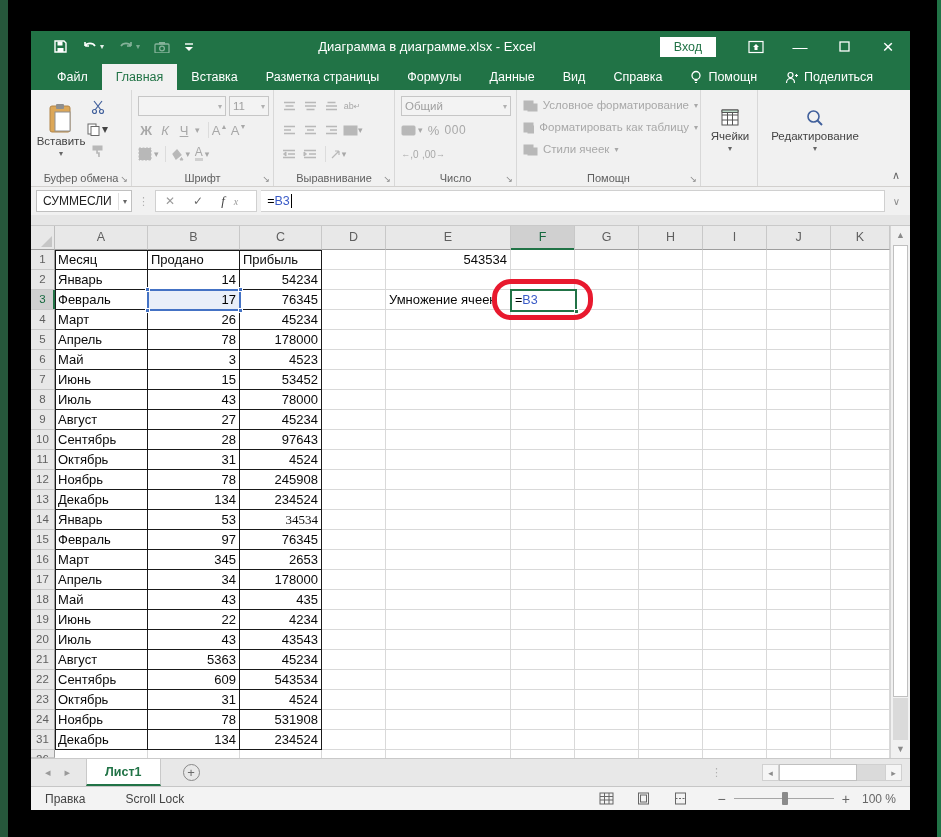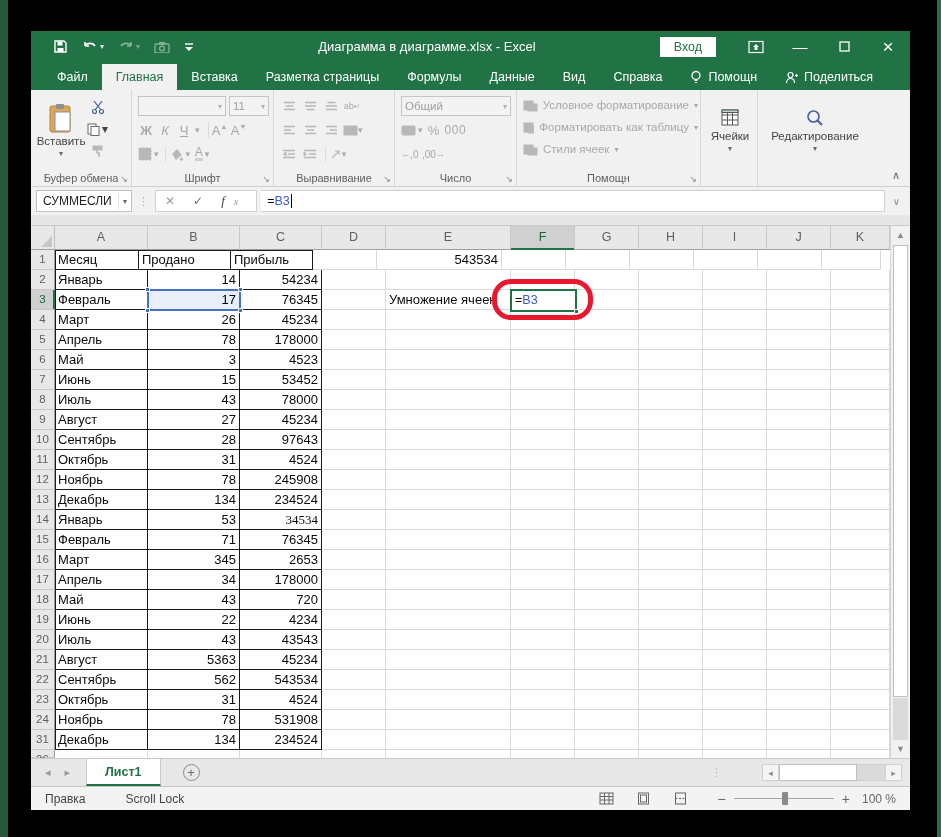--- a/index.html
+++ b/index.html
@@ -515,21 +515,21 @@
           <div class="col-h" style="width: 64px;">G</div>
           <div class="col-h" style="width: 64px;">H</div>
           <div class="col-h" style="width: 64px;">I</div>
           <div class="col-h" style="width: 64px;">J</div>
           <div class="col-h" style="width: 59px;">K</div>
         </div>
       <div id="grid-body">
 
         <div class="grid-row">
             <div class="row-h">1</div>
-            <div class="cell tbl tl tt" style="width: 84px;">Месяц</div>
+            <div class="cell tbl tl tt" style="width: 93px;">Месяц</div>
             <div class="cell tbl tt" style="width: 92px;">Продано</div>
             <div class="cell tbl tt" style="width: 82px;">Прибыль</div>
             <div class="cell" style="width: 64px;"></div>
             <div class="cell num" style="width: 125px;">543534</div>
             <div class="cell" style="width: 64px;"></div>
             <div class="cell" style="width: 64px;"></div>
             <div class="cell" style="width: 64px;"></div>
             <div class="cell" style="width: 64px;"></div>
             <div class="cell" style="width: 64px;"></div>
             <div class="cell" style="width: 59px;"></div>
@@ -712,21 +712,21 @@
             <div class="cell" style="width: 64px;"></div>
             <div class="cell" style="width: 64px;"></div>
             <div class="cell" style="width: 64px;"></div>
             <div class="cell" style="width: 64px;"></div>
             <div class="cell" style="width: 64px;"></div>
             <div class="cell" style="width: 59px;"></div>
           </div>
           <div class="grid-row">
             <div class="row-h">15</div>
             <div class="cell tbl tl" style="width: 93px;">Февраль</div>
-            <div class="cell num tbl" style="width: 92px;">71</div>
+            <div class="cell num tbl" style="width: 92px;">97</div>
             <div class="cell num tbl" style="width: 82px;">76345</div>
             <div class="cell" style="width: 64px;"></div>
             <div class="cell" style="width: 125px;"></div>
             <div class="cell" style="width: 64px;"></div>
             <div class="cell" style="width: 64px;"></div>
             <div class="cell" style="width: 64px;"></div>
             <div class="cell" style="width: 64px;"></div>
             <div class="cell" style="width: 64px;"></div>
             <div class="cell" style="width: 59px;"></div>
           </div>
@@ -755,21 +755,21 @@
             <div class="cell" style="width: 64px;"></div>
             <div class="cell" style="width: 64px;"></div>
             <div class="cell" style="width: 64px;"></div>
             <div class="cell" style="width: 64px;"></div>
             <div class="cell" style="width: 59px;"></div>
           </div>
           <div class="grid-row">
             <div class="row-h">18</div>
             <div class="cell tbl tl" style="width: 93px;">Май</div>
             <div class="cell num tbl" style="width: 92px;">43</div>
-            <div class="cell num tbl" style="width: 82px;">720</div>
+            <div class="cell num tbl" style="width: 82px;">435</div>
             <div class="cell" style="width: 64px;"></div>
             <div class="cell" style="width: 125px;"></div>
             <div class="cell" style="width: 64px;"></div>
             <div class="cell" style="width: 64px;"></div>
             <div class="cell" style="width: 64px;"></div>
             <div class="cell" style="width: 64px;"></div>
             <div class="cell" style="width: 64px;"></div>
             <div class="cell" style="width: 59px;"></div>
           </div>
           <div class="grid-row">
@@ -810,21 +810,21 @@
             <div class="cell" style="width: 64px;"></div>
             <div class="cell" style="width: 64px;"></div>
             <div class="cell" style="width: 64px;"></div>
             <div class="cell" style="width: 64px;"></div>
             <div class="cell" style="width: 64px;"></div>
             <div class="cell" style="width: 59px;"></div>
           </div>
           <div class="grid-row">
             <div class="row-h">22</div>
             <div class="cell tbl tl" style="width: 93px;">Сентябрь</div>
-            <div class="cell num tbl" style="width: 92px;">562</div>
+            <div class="cell num tbl" style="width: 92px;">609</div>
             <div class="cell num tbl" style="width: 82px;">543534</div>
             <div class="cell" style="width: 64px;"></div>
             <div class="cell" style="width: 125px;"></div>
             <div class="cell" style="width: 64px;"></div>
             <div class="cell" style="width: 64px;"></div>
             <div class="cell" style="width: 64px;"></div>
             <div class="cell" style="width: 64px;"></div>
             <div class="cell" style="width: 64px;"></div>
             <div class="cell" style="width: 59px;"></div>
           </div>

